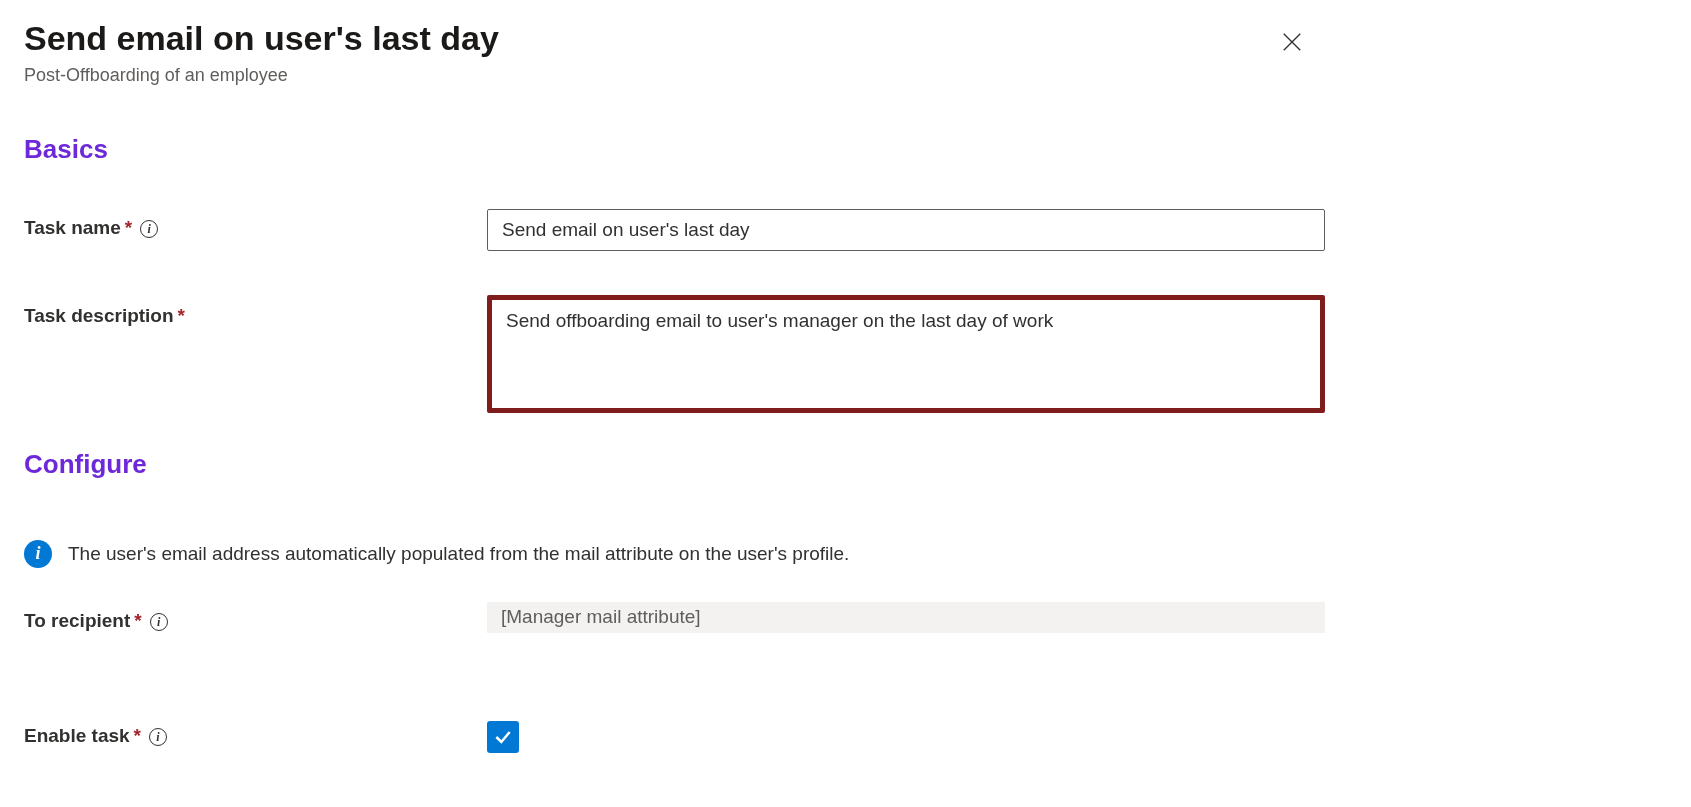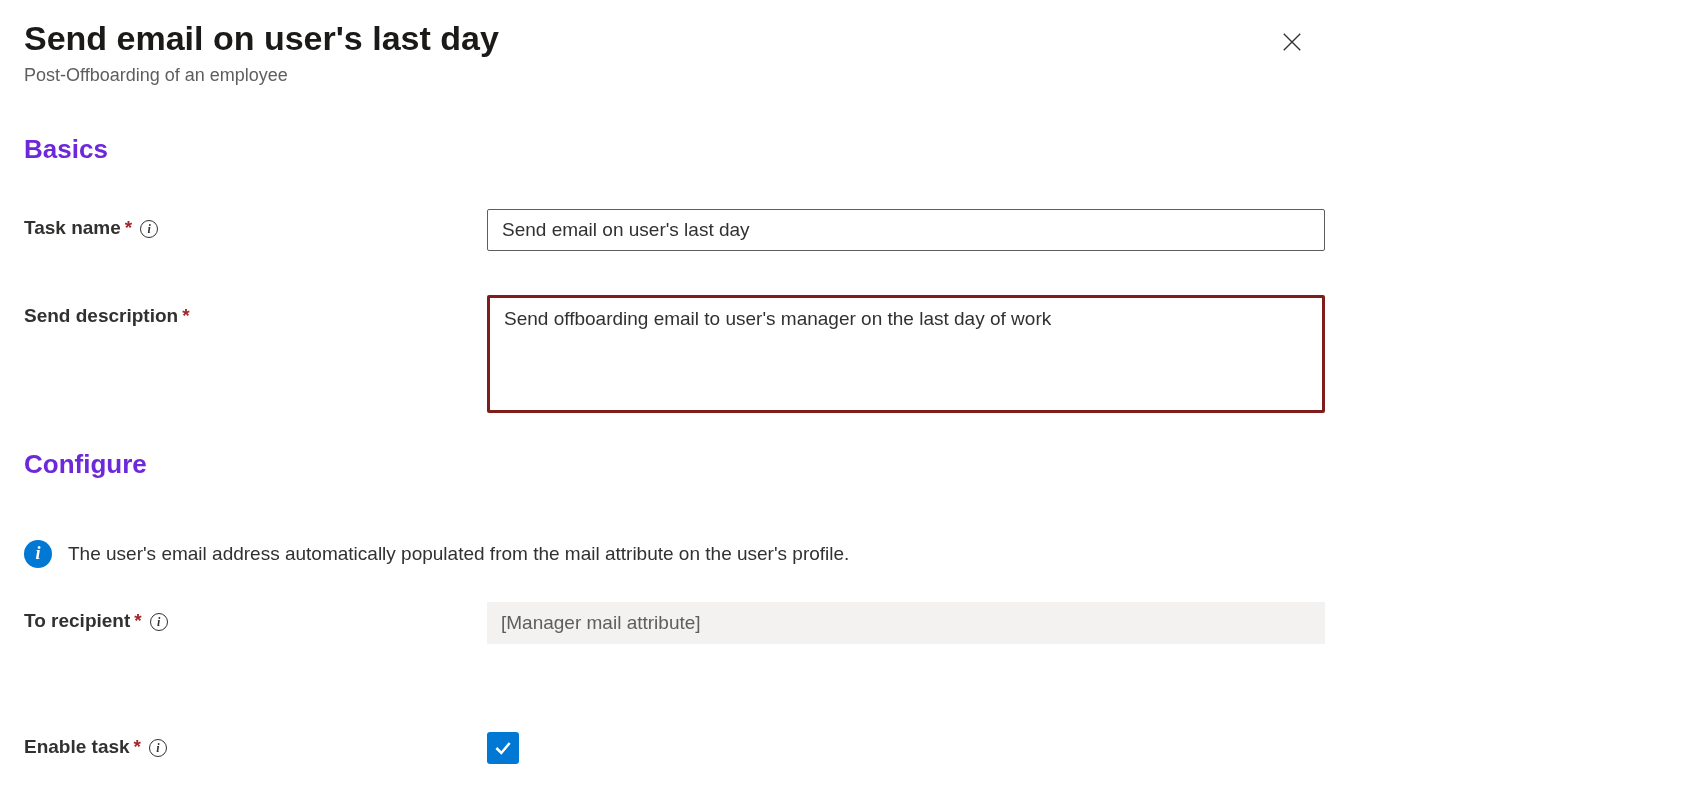--- a/index.html
+++ b/index.html
@@ -102,33 +102,33 @@
       border-radius: 2px;
       font-size: 19px;
       padding: 0 14px;
       color: #323130;
       font-family: inherit;
       background: #ffffff;
     }
     .text-area {
       width: 838px;
       height: 118px;
-      border: 3px solid #7f1d1d;
+      border: 5px solid #7f1d1d;
       border-radius: 2px;
       font-size: 19px;
       padding: 10px 14px;
       color: #323130;
       font-family: inherit;
       resize: none;
       background: #ffffff;
     }
 
     .readonly-field {
       width: 838px;
-      height: 42px;
+      height: 31px;
       background: #f3f2f1;
       color: #605e5c;
       font-size: 19px;
       padding: 8px 14px;
       display: flex;
       align-items: center;
     }
 
     .info-banner {
       display: flex;
@@ -190,21 +190,21 @@
   <div class="form-label-col">
     <span>Task name</span>
     <span class="req">*</span>
     <span class="info-icon-wrap">i</span>
   </div>
   <input type="text" class="text-input" value="Send email on user's last day" style="">
 </div>
 
 <div class="form-row">
   <div class="form-label-col align-top">
-    <span>Send description</span>
+    <span>Task description</span>
     <span class="req">*</span>
   </div>
   <textarea class="text-area" style="">Send offboarding email to user's manager on the last day of work</textarea>
 </div>
 
 <h2 class="section-heading" style="margin-top:36px;">Configure</h2>
 
 <div class="info-banner">
   <div class="info-banner-icon">i</div>
   <span>The user's email address automatically populated from the mail attribute on the user's profile.</span>

